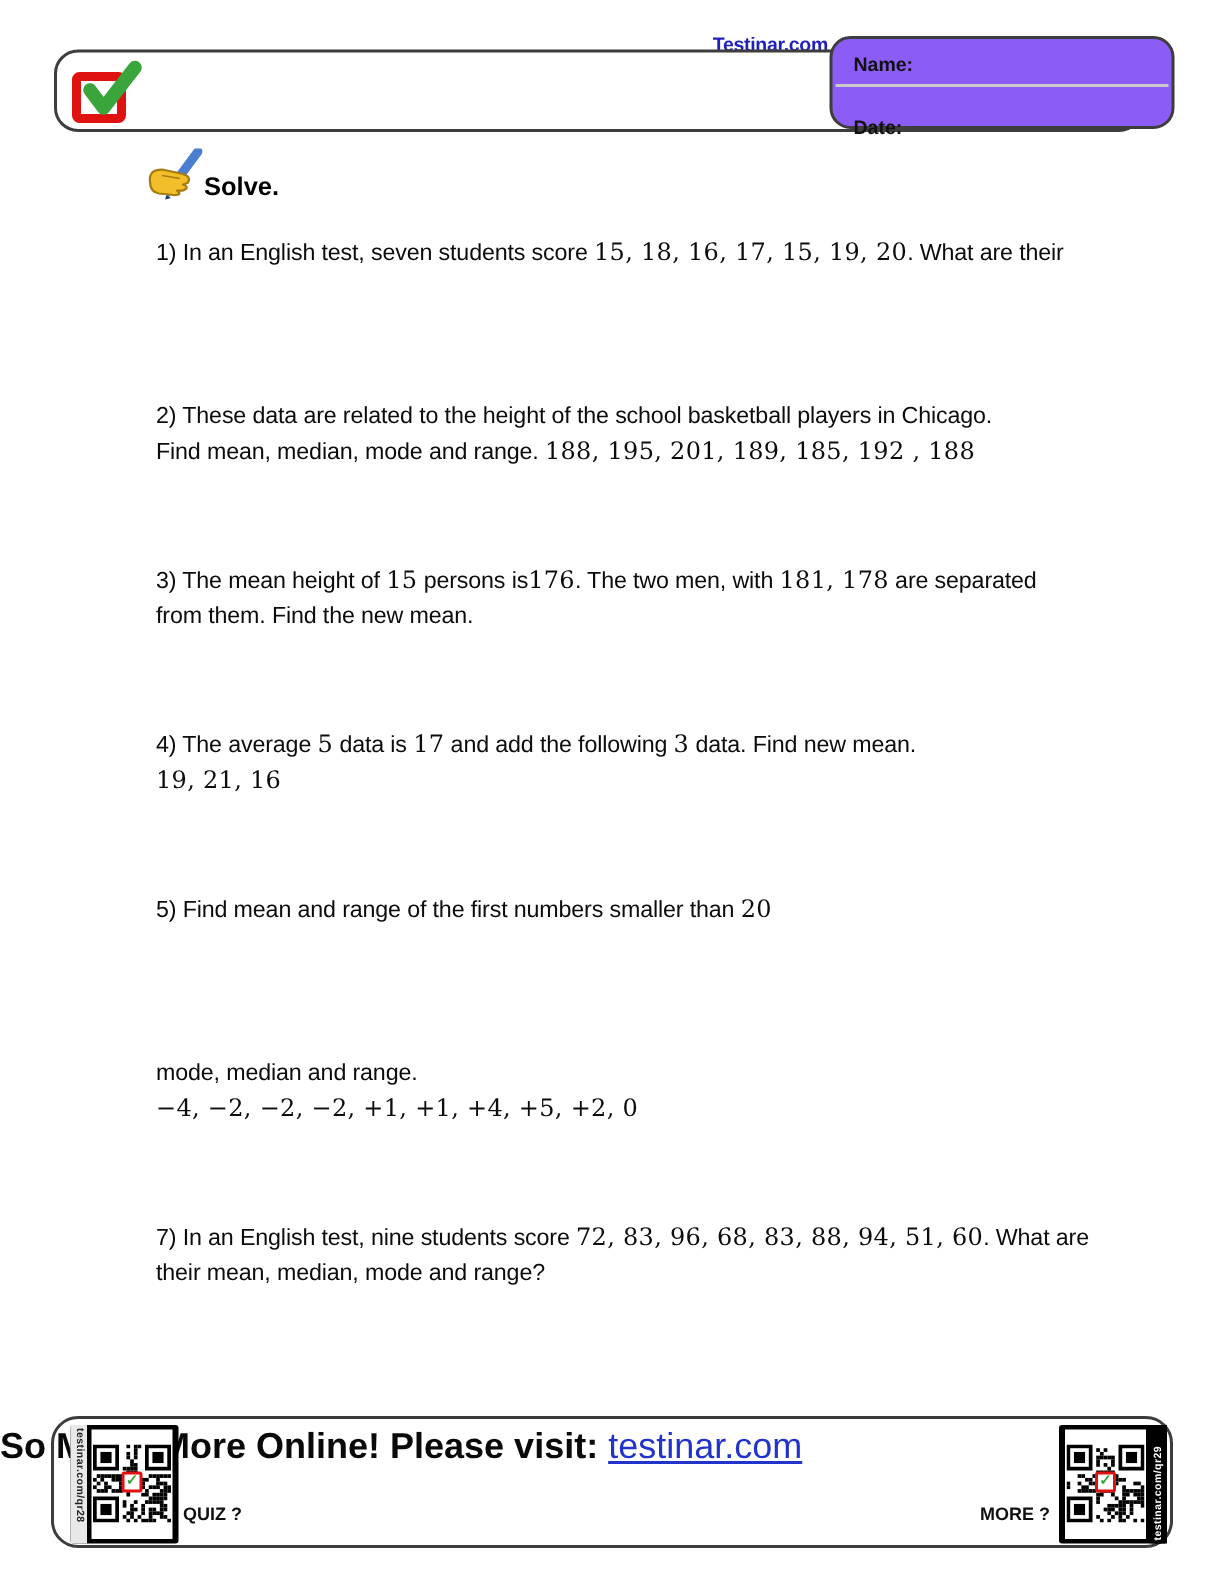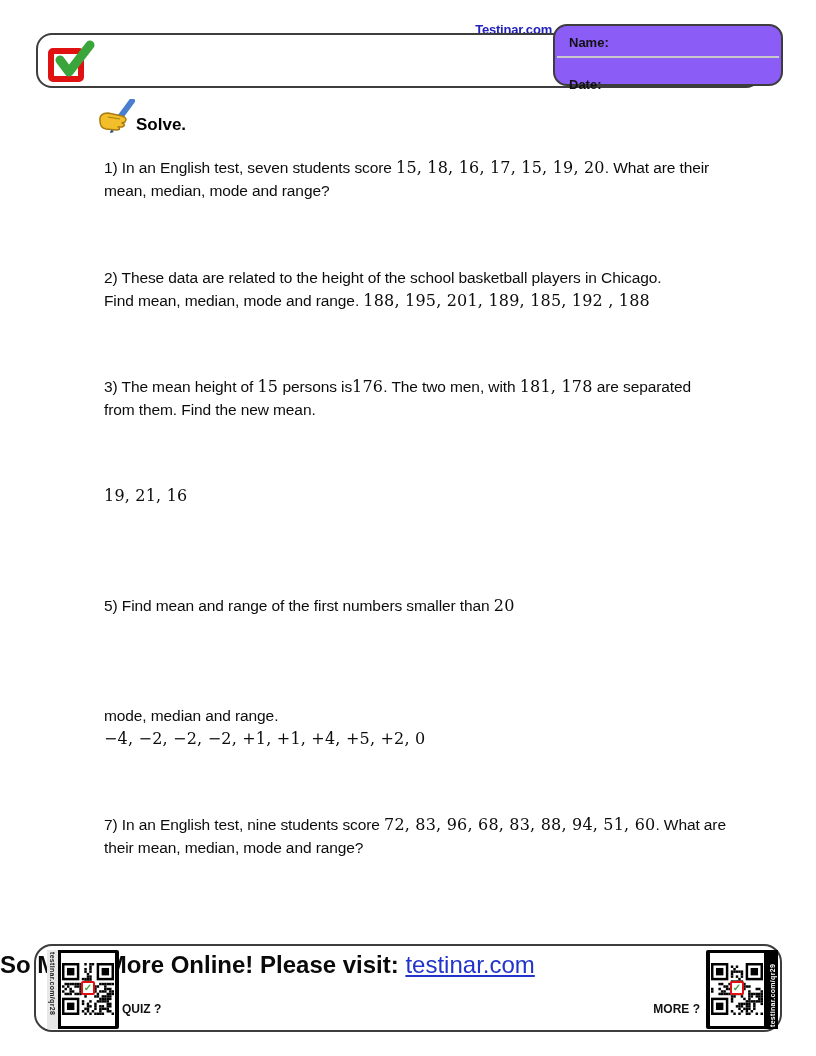--- a/index.html
+++ b/index.html
@@ -140,31 +140,31 @@
       <polygon points="13,31 16,33 12,34" fill="#1a3a70"></polygon>
       <path d="M2,22 Q1,14 10,14 L24,17 Q30,19 27,23 L24,24 Q29,26 24,28 L20,28 Q24,31 18,31 L8,30 Q2,29 2,22 Z" fill="#f2bf2a" stroke="#a87b10" stroke-width="1.5" stroke-linejoin="round"></path>
       <line x1="10" y1="18" x2="22" y2="20" stroke="#a87b10" stroke-width="1"></line>
     </svg>
     <span class="solve-label">Solve.</span>
   </div>
 
   <div id="problems">
       <div class="problem">
         <div class="pline"><span class="seg-t">1) In an English test, seven students score </span><span class="seg-n">15, 18, 16, 17, 15, 19, 20</span><span class="seg-t">. What are their</span></div>
-        <div class="pline"><span class="seg-t">mean, median, mode and range?</span></div>
       </div>
       <div class="problem">
         <div class="pline"><span class="seg-t">2) These data are related to the height of the school basketball players in Chicago.</span></div>
         <div class="pline"><span class="seg-t">Find mean, median, mode and range. </span><span class="seg-n">188, 195, 201, 189, 185, 192 , 188</span></div>
       </div>
       <div class="problem">
         <div class="pline"><span class="seg-t">3) The mean height of </span><span class="seg-n">15</span><span class="seg-t"> persons is</span><span class="seg-n">176</span><span class="seg-t">. The two men, with </span><span class="seg-n">181, 178</span><span class="seg-t"> are separated</span></div>
         <div class="pline"><span class="seg-t">from them. Find the new mean.</span></div>
       </div>
       <div class="problem">
+        <div class="pline"><span class="seg-t">4) The average </span><span class="seg-n">5</span><span class="seg-t"> data is </span><span class="seg-n">17</span><span class="seg-t"> and add the following </span><span class="seg-n">3</span><span class="seg-t"> data. Find new mean.</span></div>
         <div class="pline"><span class="seg-n">19, 21, 16</span></div>
       </div>
       <div class="problem">
         <div class="pline"><span class="seg-t">5) Find mean and range of the first numbers smaller than </span><span class="seg-n">20</span></div>
       </div>
       <div class="problem">
         <div class="pline"><span class="seg-t">mode, median and range.</span></div>
         <div class="pline"><span class="seg-n">−4, −2, −2, −2, +1, +1, +4, +5, +2, 0</span></div>
       </div>
       <div class="problem">

